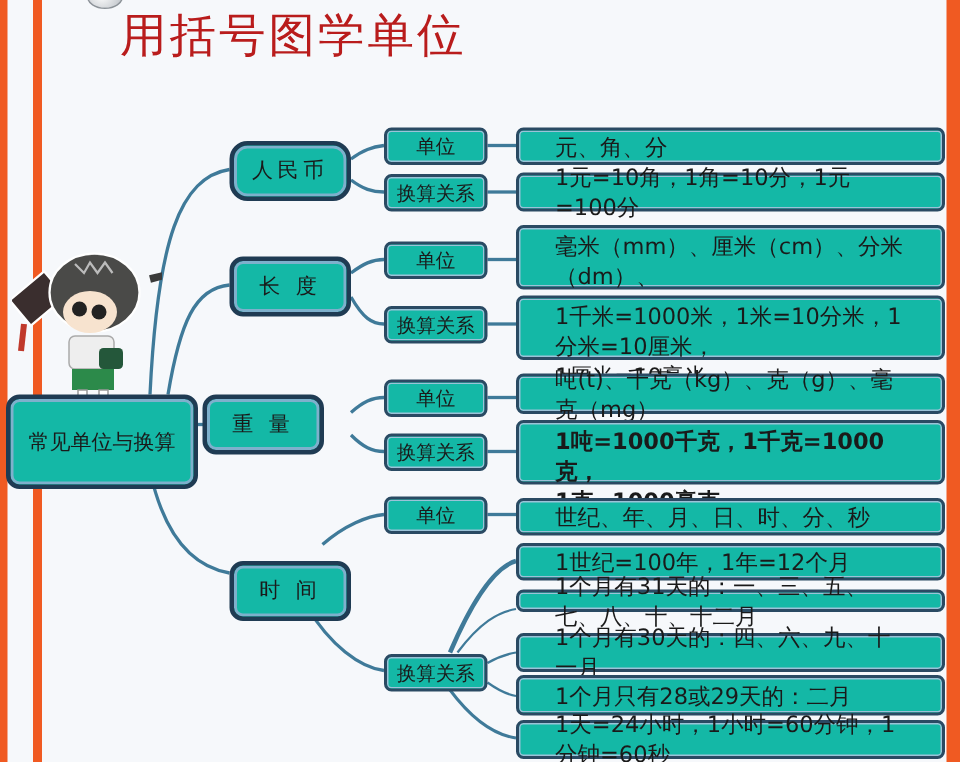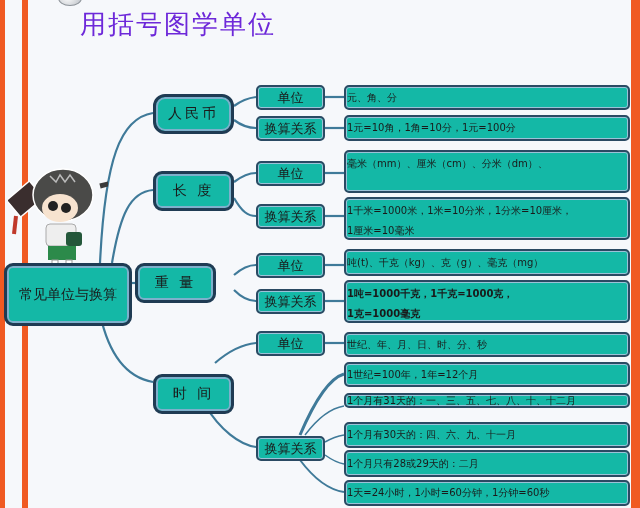--- a/index.html
+++ b/index.html
@@ -8,34 +8,34 @@
     background:#f6f8fb;
     font-family:"DejaVu Sans", "Liberation Sans", sans-serif;
     color:#1a1a1a;
   }
   .stripe { position:absolute; top:0; height:508px; background:#f05a22; }
   .stripe-a { left:0; width:5px; }
   .stripe-b { left:22px; width:6px; }
   .stripe-c { left:631px; width:9px; }
   .pin { position:absolute; left:58px; top:-10px; width:22px; height:14px; border-radius:50%;
          background:radial-gradient(circle at 40% 40%, #ffffff, #b9bec4); border:1px solid #8d9399; }
-  .title { position:absolute; left:80px; top:4px; font-size:26px; letter-spacing:2px; color:#6d28d9; line-height:40px; }
+  .title { position:absolute; left:80px; top:4px; font-size:31px; letter-spacing:2px; color:#b91c1c; line-height:40px; }
   svg.links { position:absolute; left:0; top:0; }
   .box {
     position:absolute; box-sizing:border-box; background:#14b8a6;
     border:2px solid #2a4a63; border-radius:5px;
     display:flex; align-items:center;
     box-shadow: inset 0 0 0 1px #9bc2d8;
   }
   .root { left:4px; top:263px; width:128px; height:63px; justify-content:center;
           font-size:14px; border-width:3px; border-radius:9px; border-color:#1f3b53; box-shadow: inset 0 0 0 2px #7eb0cc; }
   .cat { width:81px; height:40px; justify-content:center; font-size:14px; letter-spacing:3px;
          border-width:3px; border-radius:9px; border-color:#1f3b53; box-shadow: inset 0 0 0 2px #7eb0cc; }
   .lbl { left:256px; width:69px; height:25px; justify-content:center; font-size:13px; }
-  .val { left:344px; width:286px; padding:0 1px; font-size:10px; line-height:20px; }
+  .val { left:344px; width:286px; padding:0 24px; font-size:15px; line-height:20px; }
   .val.two { align-items:flex-start; padding-top:2px; }
   .mascot { position:absolute; left:8px; top:160px; width:100px; height:112px; }
 </style>
 </head>
 <body>
 
 <div class="stripe stripe-a"></div>
 <div class="stripe stripe-b"></div>
 <div class="stripe stripe-c"></div>
 <div class="pin"></div>

